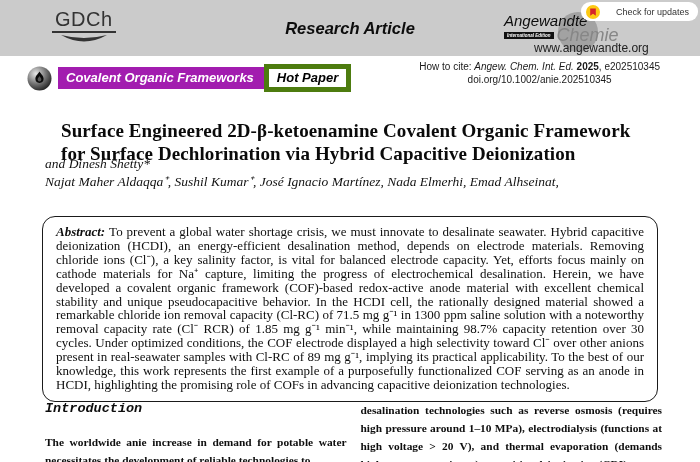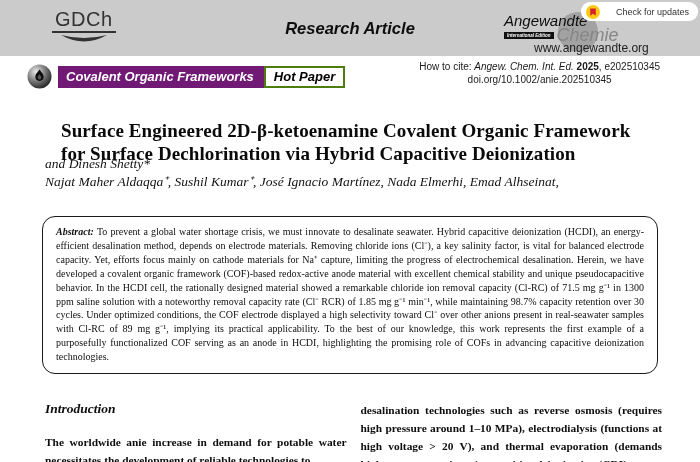--- a/index.html
+++ b/index.html
@@ -55,25 +55,25 @@
     padding:0 9px 0 5px; gap:16px;
     font-family:"Liberation Sans", sans-serif; font-size:9px; color:#333;
     cursor:pointer;
   }
 
   
   .meta-row { position:absolute; top:60px; left:27px; right:40px; display:flex; align-items:flex-start; }
   .badge-group { display:flex; align-items:center; margin-top:4px; }
   .flame-wrap { margin-right:6px; display:flex; }
   .badge-topic {
-    background:#701a75; color:#fff; font-family:"Liberation Sans", sans-serif;
+    background:#a21caf; color:#fff; font-family:"Liberation Sans", sans-serif;
     font-weight:bold; font-style:italic; font-size:13px; padding:3px 10px 4px 8px; line-height:15px;
   }
   .badge-hot {
-    background:#fff; color:#000; border:2px solid #4d7c0f;
+    background:#fff; color:#000; border:5px solid #4d7c0f;
     font-family:"Liberation Sans", sans-serif; font-weight:bold; font-style:italic;
     font-size:13px; padding:1px 8px 2px 8px; line-height:15px;
   }
   .cite {
     margin-left:auto; text-align:center;
     font-family:"Liberation Sans", sans-serif; font-size:10px; line-height:13px; color:#1a1a1a;
   }
   .cite .it { font-style:italic; }
   .cite .bd { font-weight:bold; }
   .cite-doi { color:#1a1a1a; }
@@ -87,31 +87,31 @@
   .authors {
     position:absolute; top:155px; left:45px; right:38px;
     font-style:italic; font-size:13.5px; line-height:18.2px; color:#111;
   }
 
   
   .abstract {
     position:absolute; top:216px; left:42px; right:42px; box-sizing:border-box;
     border:1.5px solid #1a1a1a; border-radius:13px;
     padding:8px 13px 9px 13px;
-    font-size:10px; line-height:13.9px; text-align:justify; color:#0e0e0e;
+    font-size:13px; line-height:13.9px; text-align:justify; color:#0e0e0e;
   }
   .abstract-label { font-weight:bold; font-style:italic; }
 
   
   .body-cols {
     position:absolute; top:401px; left:45px; right:38px;
     display:grid; grid-template-columns:1fr 1fr; column-gap:14px;
   }
   .intro-heading {
-    font-family:Liberation Serif, serif; font-weight:bold; font-style:italic;
+    font-family:Liberation Mono, monospace; font-weight:bold; font-style:italic;
     font-size:13.5px; color:#0d0d0d; margin:0 0 16px 0; line-height:16px;
   }
   .col-par {
     font-size:11.4px; line-height:18px; text-align:justify; color:#0e0e0e; margin:0;font-weight:bold;
   }
 </style>
 </head>
 <body>
 
 <div class="page">

